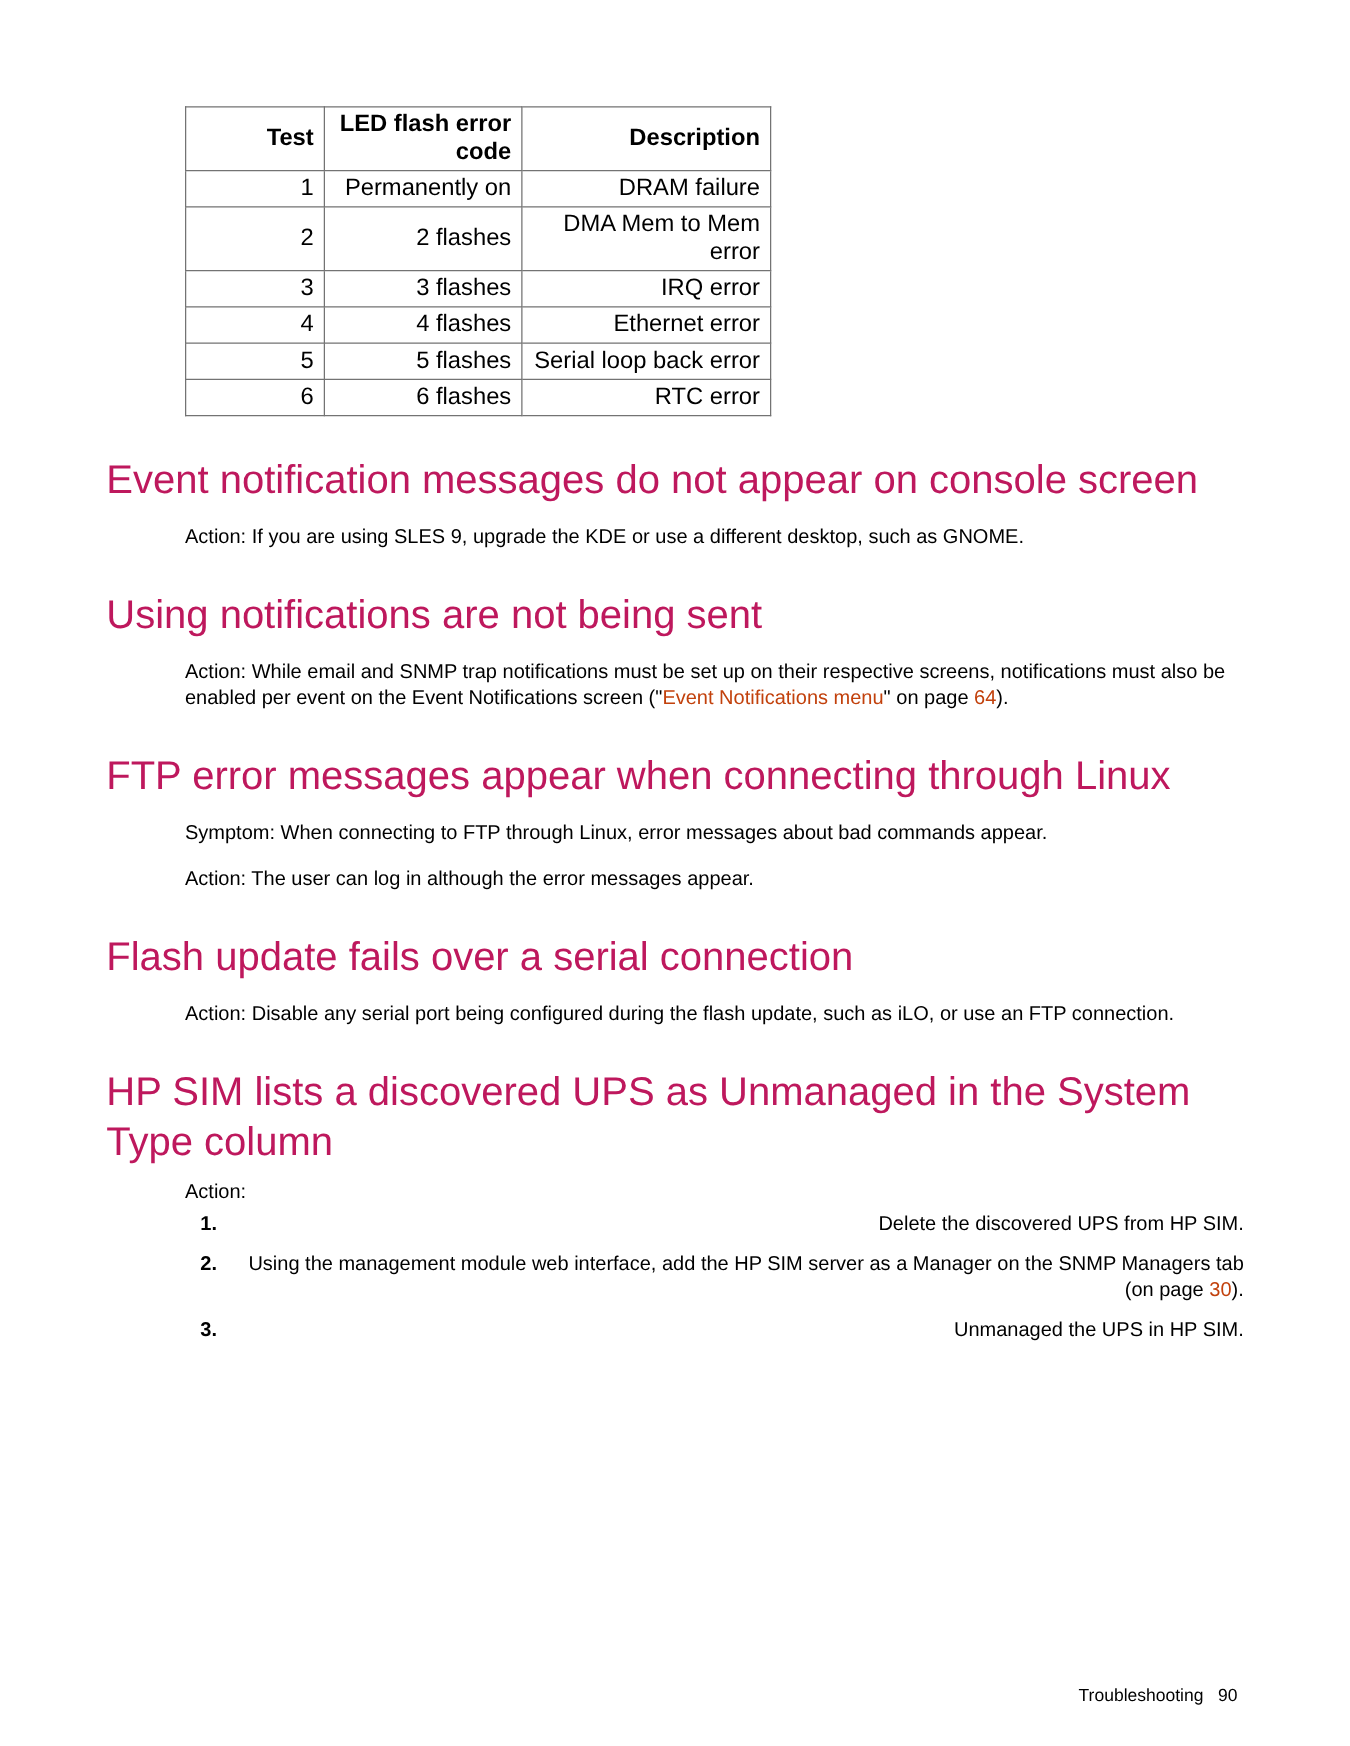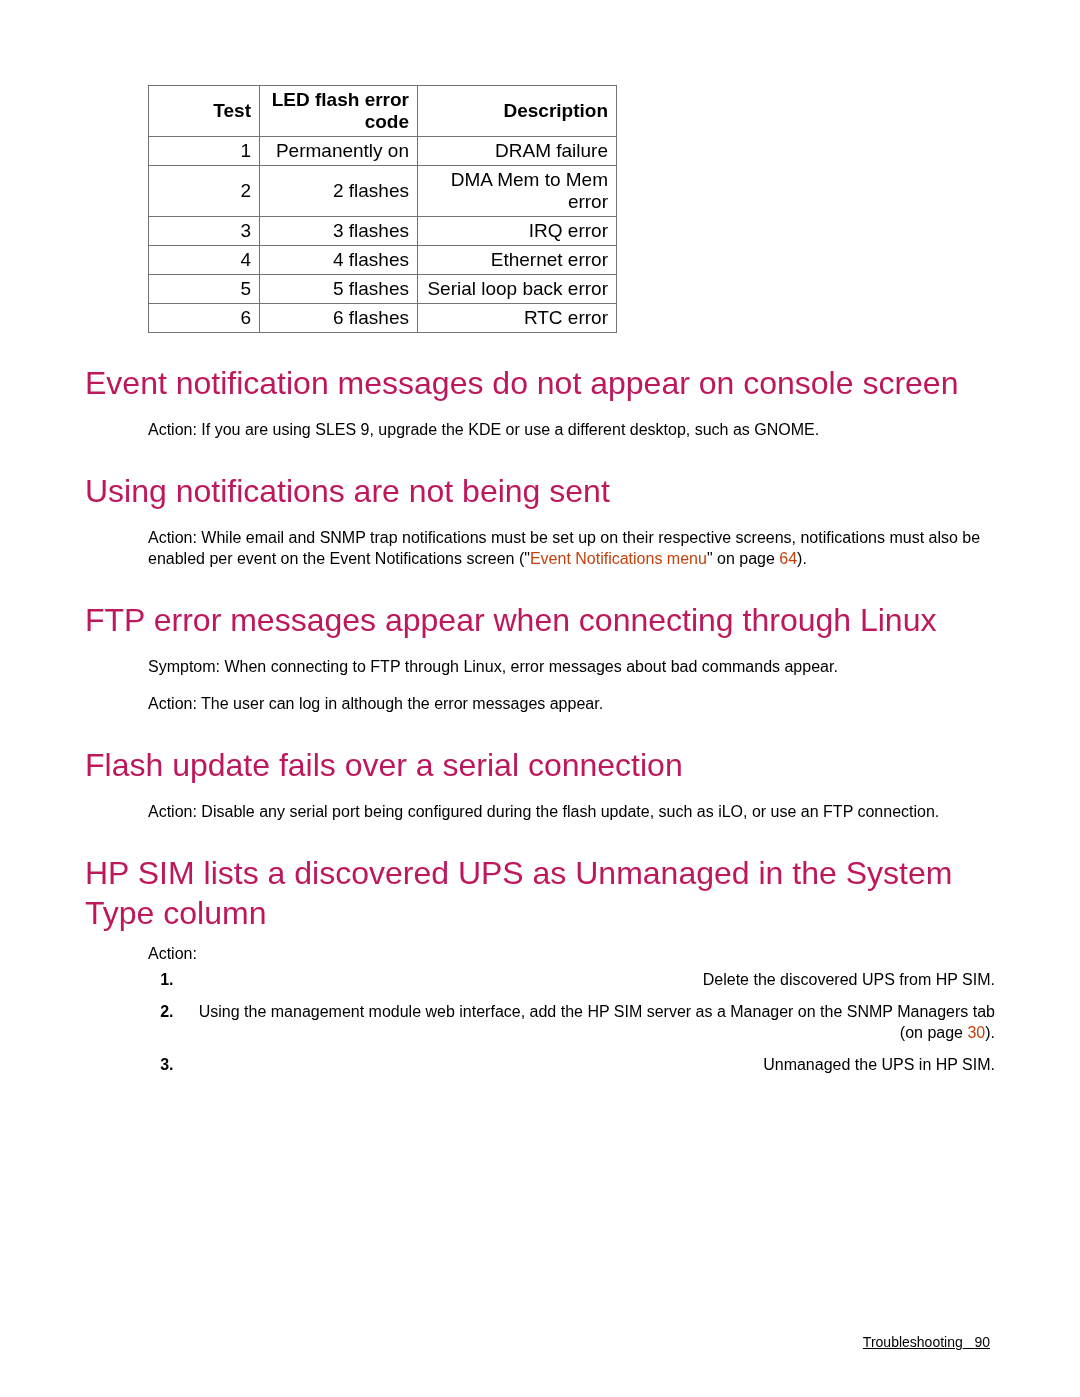--- a/index.html
+++ b/index.html
@@ -53,24 +53,23 @@
     ol li {
       margin-bottom: 10px;
       padding-left: 8px;
       text-align: right;
     }
     ol li::marker {
       font-weight: bold;
     }
     .footer {
       position: absolute;
-      bottom: 47px;
+      bottom: 33px;
       right: 90px;
       font-size: 14px;
-      text-decoration: underline;
     }
   </style>
 </head>
 <body>
 
 <table>
   <thead>
     <tr>
       <th class="col-test">Test</th>
       <th class="col-code">LED flash error code</th>

